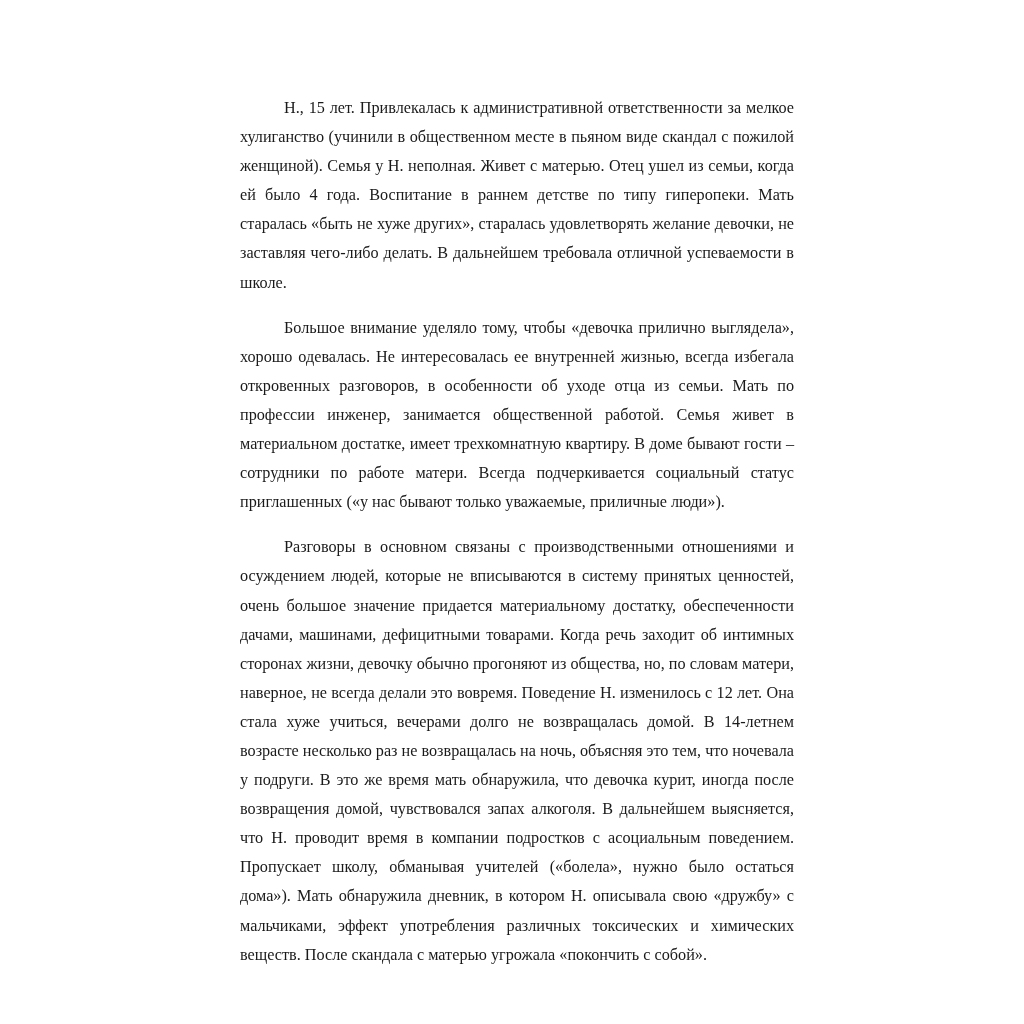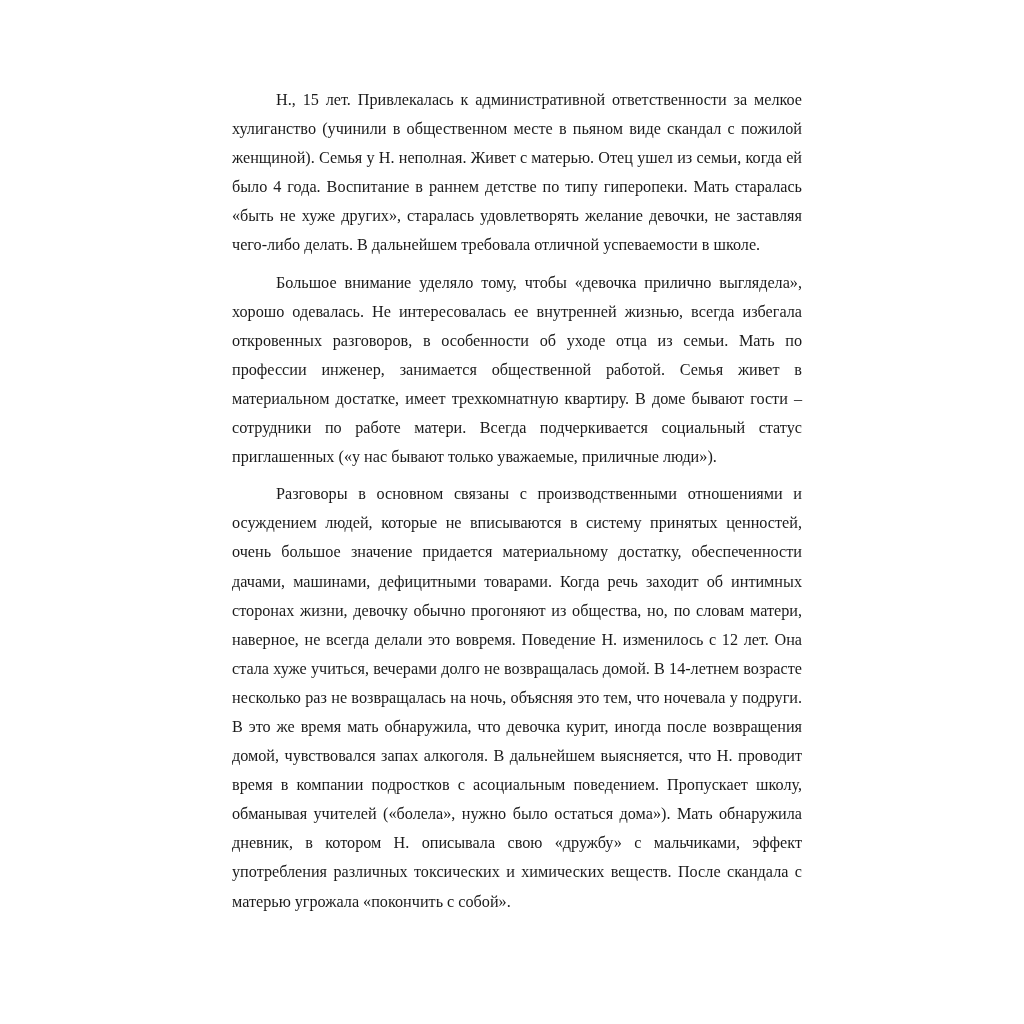--- a/index.html
+++ b/index.html
@@ -18,21 +18,21 @@
       left: 224px;
       top: 78px;
       width: 586px;
       font-family: "Liberation Serif", "DejaVu Serif", serif;
       font-size: 16.2px;
       line-height: 29.1px;
       color: #1a1a1a;
       text-align: justify;
     }
     .para {
-      margin: 8px;
+      margin: 16px;
       text-indent: 44px;
       text-align: justify;
       hyphens: none;
     }
   </style>
 </head>
 <body>
 
 <div class="page">
   <p class="para">Н., 15 лет. Привлекалась к административной ответственности за мелкое хулиганство (учинили в общественном месте в пьяном виде скандал с пожилой женщиной). Семья у Н. неполная. Живет с матерью. Отец ушел из семьи, когда ей было 4 года. Воспитание в раннем детстве по типу гиперопеки. Мать старалась «быть не хуже других», старалась удовлетворять желание девочки, не заставляя чего-либо делать. В дальнейшем требовала отличной успеваемости в школе.</p>

